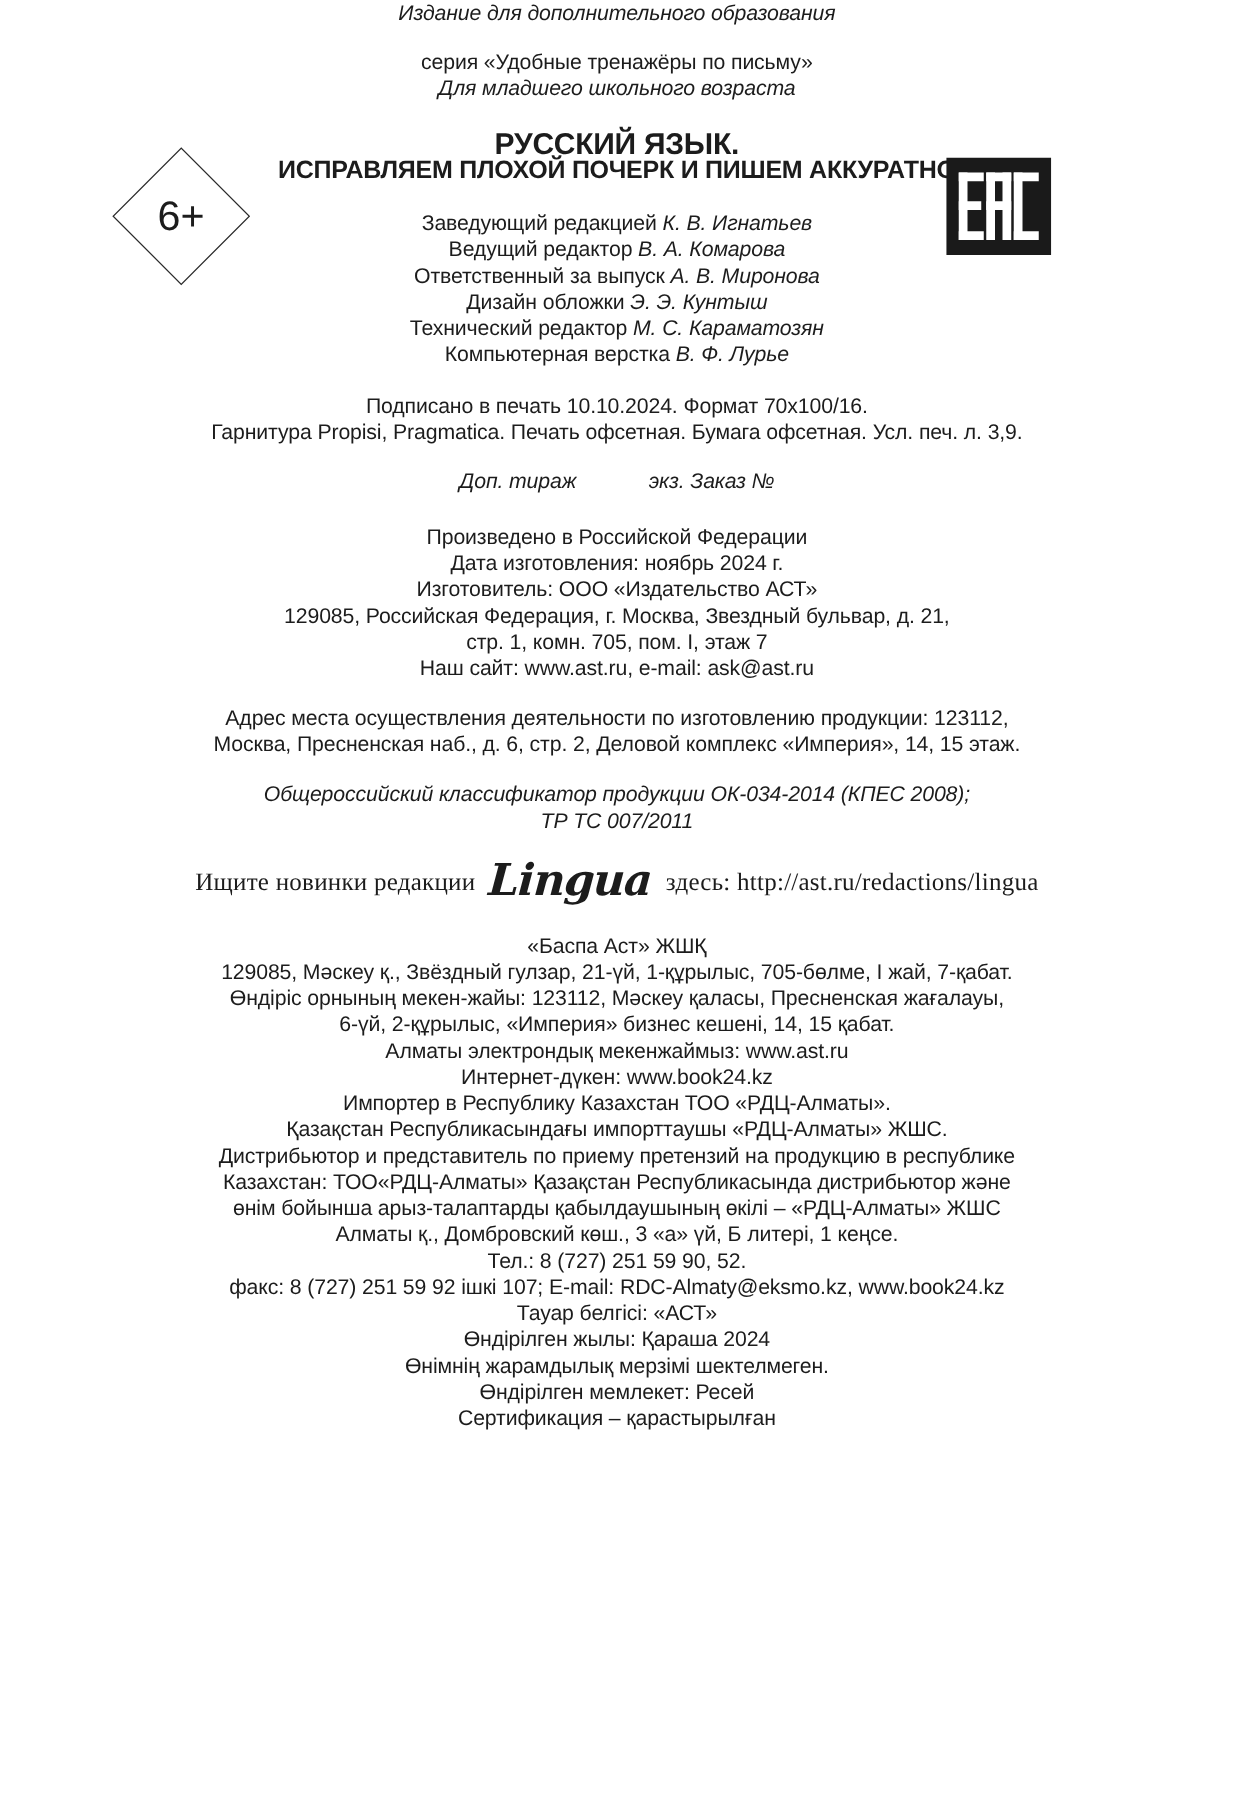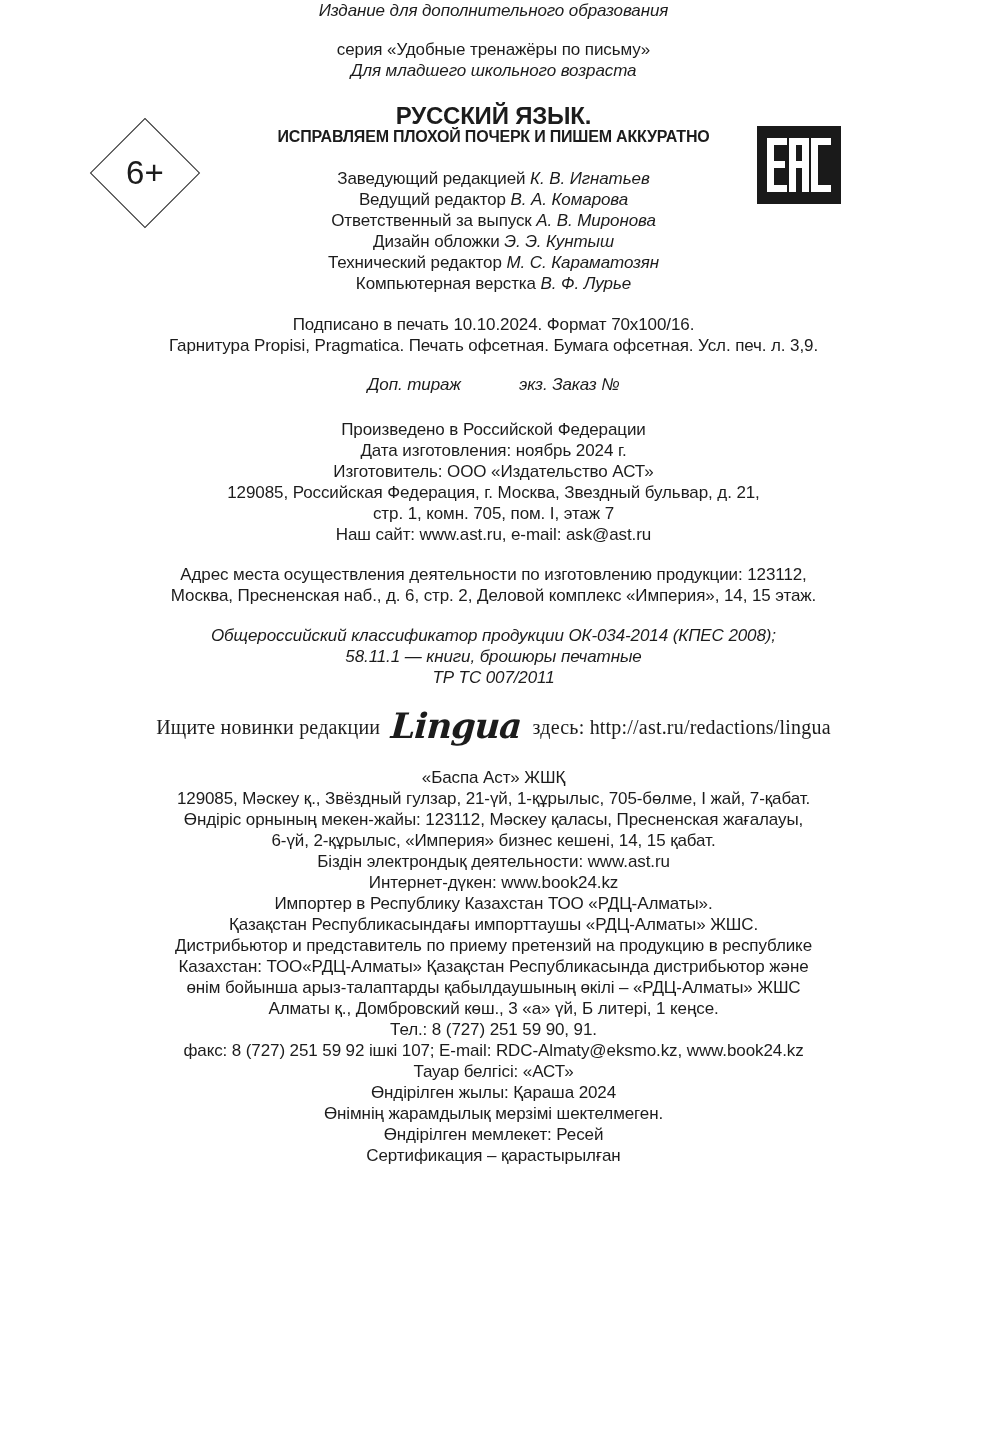--- a/index.html
+++ b/index.html
@@ -100,21 +100,21 @@
       <rect x="54" y="12" width="20" height="7" fill="#fff"></rect>
       <rect x="54" y="59" width="20" height="7" fill="#fff"></rect>
     </svg>
   </div>
 
   <div class="head-pad block">
     <div class="t it edition">Издание для дополнительного образования</div>
     <div class="t series">серия «Удобные тренажёры по письму»</div>
     <div class="t it edition">Для младшего школьного возраста</div>
     <div class="t b title">РУССКИЙ ЯЗЫК.</div>
-    <div class="t b" style="font-size:16px; letter-spacing:-0.2px;">ИСПРАВЛЯЕМ ПЛОХОЙ ПОЧЕРК И ПИШЕМ АККУРАТНО</div>
+    <div class="t b" style="font-size:20px; letter-spacing:-0.2px;">ИСПРАВЛЯЕМ ПЛОХОЙ ПОЧЕРК И ПИШЕМ АККУРАТНО</div>
   </div>
 
   <div class="credits block">
     <div class="t"><span>Заведующий редакцией </span><span class="it">К. В. Игнатьев</span></div>
     <div class="t"><span>Ведущий редактор </span><span class="it">В. А. Комарова</span></div>
     <div class="t"><span>Ответственный за выпуск </span><span class="it">А. В. Миронова</span></div>
     <div class="t"><span>Дизайн обложки </span><span class="it">Э. Э. Кунтыш</span></div>
     <div class="t"><span>Технический редактор </span><span class="it">М. С. Караматозян</span></div>
     <div class="t"><span>Компьютерная верстка </span><span class="it">В. Ф. Лурье</span></div>
   </div>
@@ -136,44 +136,43 @@
     <div class="t">Наш сайт: www.ast.ru, e-mail: ask@ast.ru</div>
   </div>
 
   <div class="activity block">
     <div class="t">Адрес места осуществления деятельности по изготовлению продукции: 123112,</div>
     <div class="t">Москва, Пресненская наб., д. 6, стр. 2, Деловой комплекс «Империя», 14, 15 этаж.</div>
   </div>
 
   <div class="classifier block">
     <div class="t">Общероссийский классификатор продукции ОК-034-2014 (КПЕС 2008);</div>
-    <div class="t">58.11.1 — книги, брошюры печатные</div>
     <div class="t">ТР ТС 007/2011</div>
   </div>
 
   <div class="lingua-line block">
     <span>Ищите новинки редакции</span>
     <span class="lingua-logo">Lingua</span>
     <span>здесь: http://ast.ru/redactions/lingua</span>
   </div>
 
   <div class="kazakh block">
     <div class="t">«Баспа Аст» ЖШҚ</div>
     <div class="t">129085, Мәскеу қ., Звёздный гулзар, 21-үй, 1-құрылыс, 705-бөлме, I жай, 7-қабат.</div>
     <div class="t">Өндіріс орнының мекен-жайы: 123112, Мәскеу қаласы, Пресненская жағалауы,</div>
     <div class="t">6-үй, 2-құрылыс, «Империя» бизнес кешені, 14, 15 қабат.</div>
-    <div class="t">Біздін электрондық деятельности: www.ast.ru</div>
+    <div class="t">Алматы электрондық мекенжаймыз: www.ast.ru</div>
     <div class="t">Интернет-дүкен: www.book24.kz</div>
     <div class="t">Импортер в Республику Казахстан ТОО «РДЦ-Алматы».</div>
     <div class="t">Қазақстан Республикасындағы импорттаушы «РДЦ-Алматы» ЖШС.</div>
     <div class="t">Дистрибьютор и представитель по приему претензий на продукцию в республике</div>
     <div class="t">Казахстан: ТОО«РДЦ-Алматы» Қазақстан Республикасында дистрибьютор және</div>
     <div class="t">өнім бойынша арыз-талаптарды қабылдаушының өкілі – «РДЦ-Алматы» ЖШС</div>
     <div class="t">Алматы қ., Домбровский көш., 3 «а» үй, Б литері, 1 кеңсе.</div>
-    <div class="t">Тел.: 8 (727) 251 59 90, 91.</div>
+    <div class="t">Тел.: 8 (727) 251 59 90, 52.</div>
     <div class="t">факс: 8 (727) 251 59 92 ішкі 107; E-mail: RDC-Almaty@eksmo.kz, www.book24.kz</div>
     <div class="t">Тауар белгісі: «АСТ»</div>
     <div class="t">Өндірілген жылы: Қараша 2024</div>
     <div class="t">Өнімнің жарамдылық мерзімі шектелмеген.</div>
     <div class="t">Өндірілген мемлекет: Ресей</div>
     <div class="t">Сертификация – қарастырылған</div>
   </div>
 
 </div>
 

